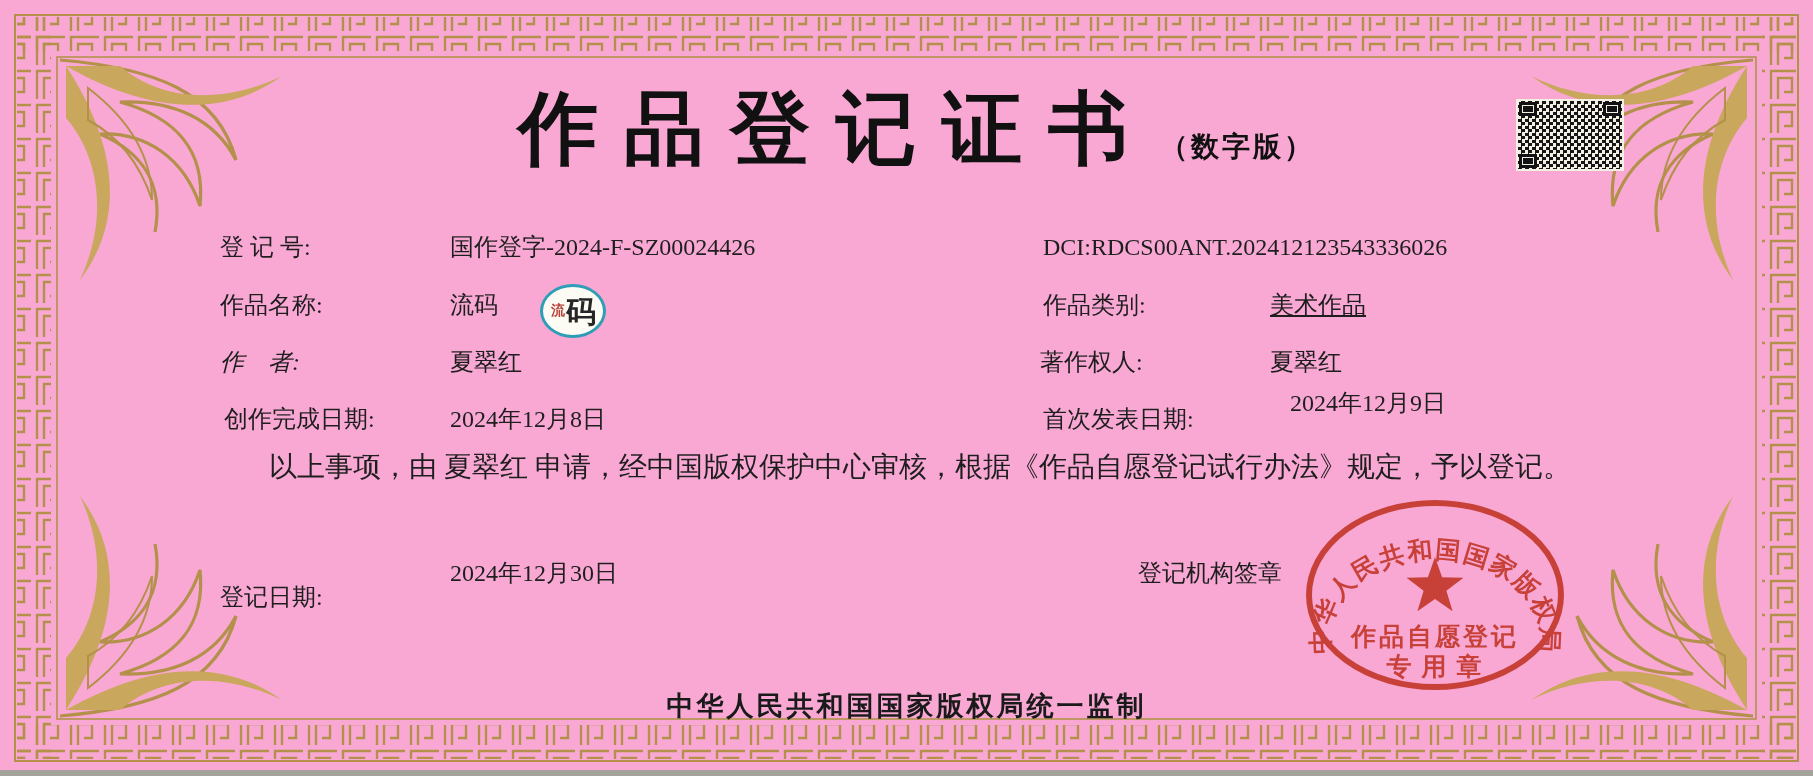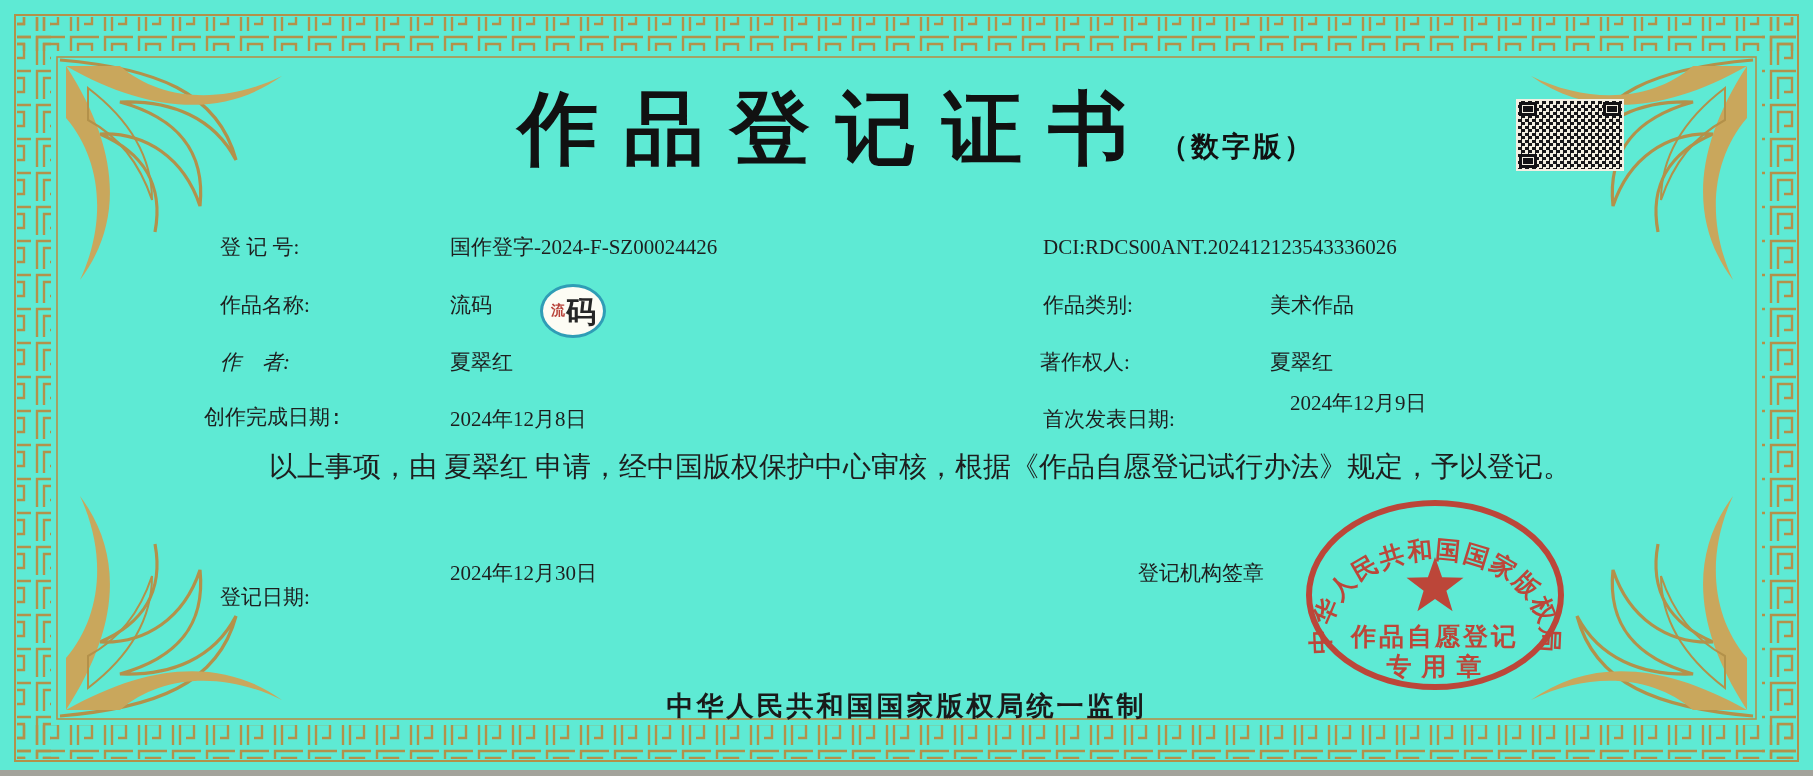--- a/index.html
+++ b/index.html
@@ -3,38 +3,38 @@
 <meta charset="utf-8">
 <style>
   html,body{margin:0;padding:0;}
   body{
     font-family:"Liberation Serif","DejaVu Serif",serif;
     background:#e8e8e8;
   }
   .page{
     position:relative;
     width:1813px;height:776px;
-    background:#5eead4;
+    background:#f9a8d4;
     overflow:hidden;
     color:#1e1e1e;
   }
   .border-svg{position:absolute;inset:0;}
   .title-row{
     position:absolute;top:76px;left:0;width:100%;
     display:flex;justify-content:center;align-items:baseline;
     padding-left:20px;box-sizing:border-box;
   }
   .title-main{
     font-size:80px;font-weight:900;letter-spacing:26px;
     color:#111;white-space:pre;
   }
   .title-suffix{
     font-size:28px;font-weight:bold;letter-spacing:3px;margin-left:6px;color:#111;
   }
-  .fld{position:absolute;font-size:21px;line-height:34px;white-space:pre;color:#1e1e1e;}
+  .fld{position:absolute;font-size:24px;line-height:34px;white-space:pre;color:#1e1e1e;}
   .statement{
     position:absolute;left:185px;top:448px;width:1430px;
     font-size:28px;line-height:37px;text-indent:3em;color:#1e1e1e;
   }
   .footer-line{
     position:absolute;top:688px;left:0;width:100%;text-align:center;
     font-size:27px;font-weight:bold;letter-spacing:3px;color:#1a1a1a;
   }
   
   .qr{
@@ -105,28 +105,28 @@
   <div class="fld" style="left:450px;top:230px;">国作登字-2024-F-SZ00024426</div>
   <div class="fld" style="left:1043px;top:230px;">DCI:RDCS00ANT.202412123543336026</div>
 
   <div class="fld" style="left:220px;top:288px;">作品名称:</div>
   <div class="fld" style="left:450px;top:288px;">流码</div>
   <div class="logo">
     <span class="sec">流</span>
     <span class="pri">码</span>
   </div>
   <div class="fld" style="left:1043px;top:288px;">作品类别:</div>
-  <div class="fld" style="left:1270px;top:288px;">美术作品</div>
+  <div class="fld" style="left:1270px;top:288px;text-decoration:underline;">美术作品</div>
 
   <div class="fld" style="left:220px;top:345px;font-style:italic;">作    者:</div>
   <div class="fld" style="left:450px;top:345px;">夏翠红</div>
   <div class="fld" style="left:1040px;top:345px;">著作权人:</div>
   <div class="fld" style="left:1270px;top:345px;">夏翠红</div>
 
-  <div class="fld" style="left:204px;top:402px;font-family:Liberation Mono, monospace;">创作完成日期:</div>
+  <div class="fld" style="left:224px;top:402px;">创作完成日期:</div>
   <div class="fld" style="left:450px;top:402px;">2024年12月8日</div>
   <div class="fld" style="left:1043px;top:402px;">首次发表日期:</div>
   <div class="fld" style="left:1290px;top:386px;">2024年12月9日</div>
 
   <div class="statement">以上事项，由 夏翠红 申请，经中国版权保护中心审核，根据《作品自愿登记试行办法》规定，予以登记。</div>
 
   <div class="fld" style="left:220px;top:580px;">登记日期:</div>
   <div class="fld" style="left:450px;top:556px;">2024年12月30日</div>
   <div class="fld" style="left:1138px;top:556px;">登记机构签章</div>
 

